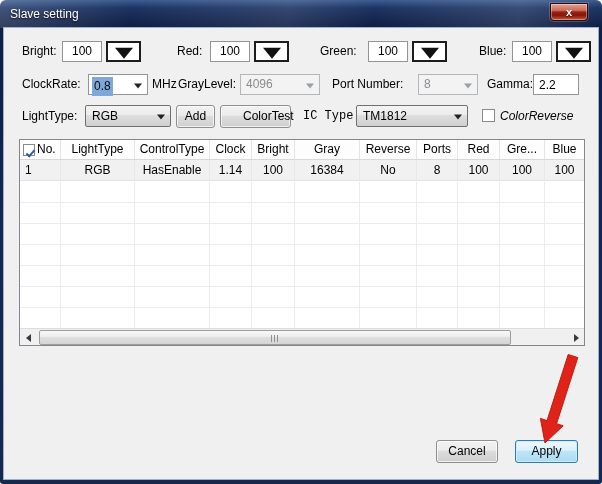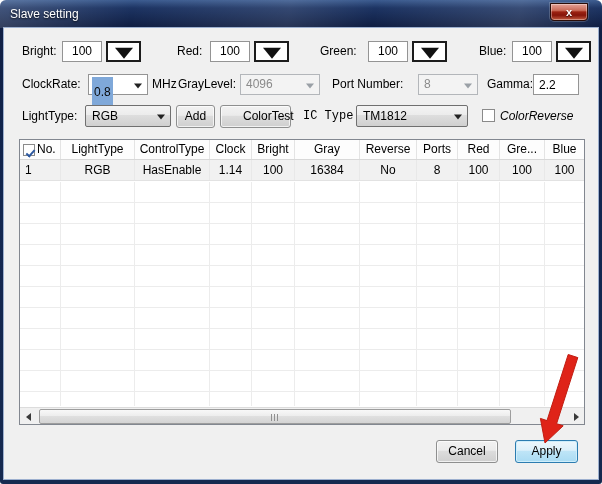--- a/index.html
+++ b/index.html
@@ -16,41 +16,41 @@
     color:#fff;font-size:11px;font-weight:bold;text-align:center;line-height:16px;cursor:pointer;text-shadow:0 1px 1px rgba(0,0,0,.6);}
   .client{position:absolute;left:4px;top:28px;width:594px;height:451px;background:#f0f0f0;
     box-shadow:0 0 0 1px #9db0cf;}
   .lbl{position:absolute;font-size:12px;color:#000;line-height:21px;white-space:nowrap;}
   .valbox{position:absolute;width:40px;height:21px;background:#fff;border:1px solid #949494;
     font-size:12px;text-align:center;line-height:19px;color:#000;}
   .spinbtn{position:absolute;width:35px;height:21px;background:#fff;border:2px solid #1c1c1c;cursor:pointer;}
   .spinbtn .tri{position:absolute;left:50%;top:50%;transform:translate(-50%,-38%);width:0;height:0;
     border-left:9px solid transparent;border-right:9px solid transparent;border-top:11px solid #111;}
   .combo-edit{position:absolute;height:21px;background:#fff;border:1px solid #949494;cursor:text;}
-  .combo-edit .sel{position:absolute;left:3px;top:2px;padding:8px 2px;font-size:12px;line-height:15px;background:#7fa8d9;color:#0a0a0a;}
+  .combo-edit .sel{position:absolute;left:3px;top:2px;padding:2px 2px;font-size:12px;line-height:15px;background:#7fa8d9;color:#0a0a0a;}
   .dd-arrow{position:absolute;right:5px;top:50%;transform:translateY(-30%);width:0;height:0;
     border-left:4px solid transparent;border-right:4px solid transparent;border-top:5px solid #222;}
   .combo-dis{position:absolute;height:21px;background:#f3f3f3;border:1px solid #b3b6ba;color:#8a8a8a;
     font-size:12px;line-height:19px;padding-left:5px;}
   .combo-dis .dd-arrow{border-top-color:#9aa0a6;}
   .btn{position:absolute;height:23px;border:1px solid #8e8f8f;border-radius:3px;font-size:12px;color:#000;
     background:linear-gradient(180deg,#f2f2f2 0,#ebebeb 45%,#dddddd 46%,#cfcfcf 100%);
     text-align:center;line-height:21px;cursor:pointer;box-shadow:inset 0 0 0 1px rgba(255,255,255,.7);}
   .btn-blue{border:1px solid #2c7cb0;background:linear-gradient(180deg,#eef7fc 0,#dcf0fa 45%,#bfe5f7 46%,#a9dbf3 100%);
     box-shadow:inset 0 0 0 1px #cfeefb;}
   .combo{position:absolute;height:22px;border:1px solid #707070;border-radius:2px;font-size:12px;color:#000;
     background:linear-gradient(180deg,#f4f4f4 0,#ececec 45%,#dedede 46%,#d0d0d0 100%);
     line-height:20px;padding-left:6px;cursor:pointer;}
   .gamma-input{position:absolute;width:46px;height:21px;border:1px solid #949494;background:#fff;
     font-size:12px;padding:0 0 0 5px;color:#000;}
   .checkbox{position:absolute;width:13px;height:13px;background:#fff;border:1px solid #8a8a8a;cursor:pointer;}
   .checkbox.checked::after{content:"";position:absolute;left:2px;top:5px;width:7px;height:3px;
     border-left:2px solid #2d59a0;border-bottom:2px solid #2d59a0;transform:rotate(-48deg);}
   
-  .table{position:absolute;left:19px;top:139px;width:566px;height:286px;background:#fff;border:1px solid #828790;overflow:hidden;}
+  .table{position:absolute;left:19px;top:139px;width:566px;height:207px;background:#fff;border:1px solid #828790;overflow:hidden;}
   .cols{display:grid;grid-template-columns:41px 74px 75px 42px 43px 65px 57px 41px 42px 45px 1fr;}
   .thead{position:absolute;left:0;top:0;width:100%;height:20px;background:#fdfdfd;border-bottom:1px solid #d8d8d8;}
   .thead .hc{font-size:12px;color:#000;text-align:center;line-height:19px;border-right:1px solid #e4e4e4;overflow:hidden;white-space:nowrap;}
   .thead .hc:last-child{border-right:none;}
   .hc-first{display:flex;align-items:center;padding-left:3px;gap:2px;text-align:left!important;}
   .hc-first .checkbox{position:relative;width:12px;height:12px;flex:0 0 auto;}
   .trow{position:absolute;left:0;top:20px;width:100%;height:21px;background:#f1f1f1;border-bottom:1px solid #e2e2e2;cursor:default;}
   .trow .tc{font-size:12px;color:#000;text-align:center;line-height:20px;border-right:1px solid #e8e8e8;overflow:hidden;white-space:nowrap;}
   .trow .tc:last-child{border-right:none;}
   .tc-first{text-align:left!important;padding-left:5px;}

